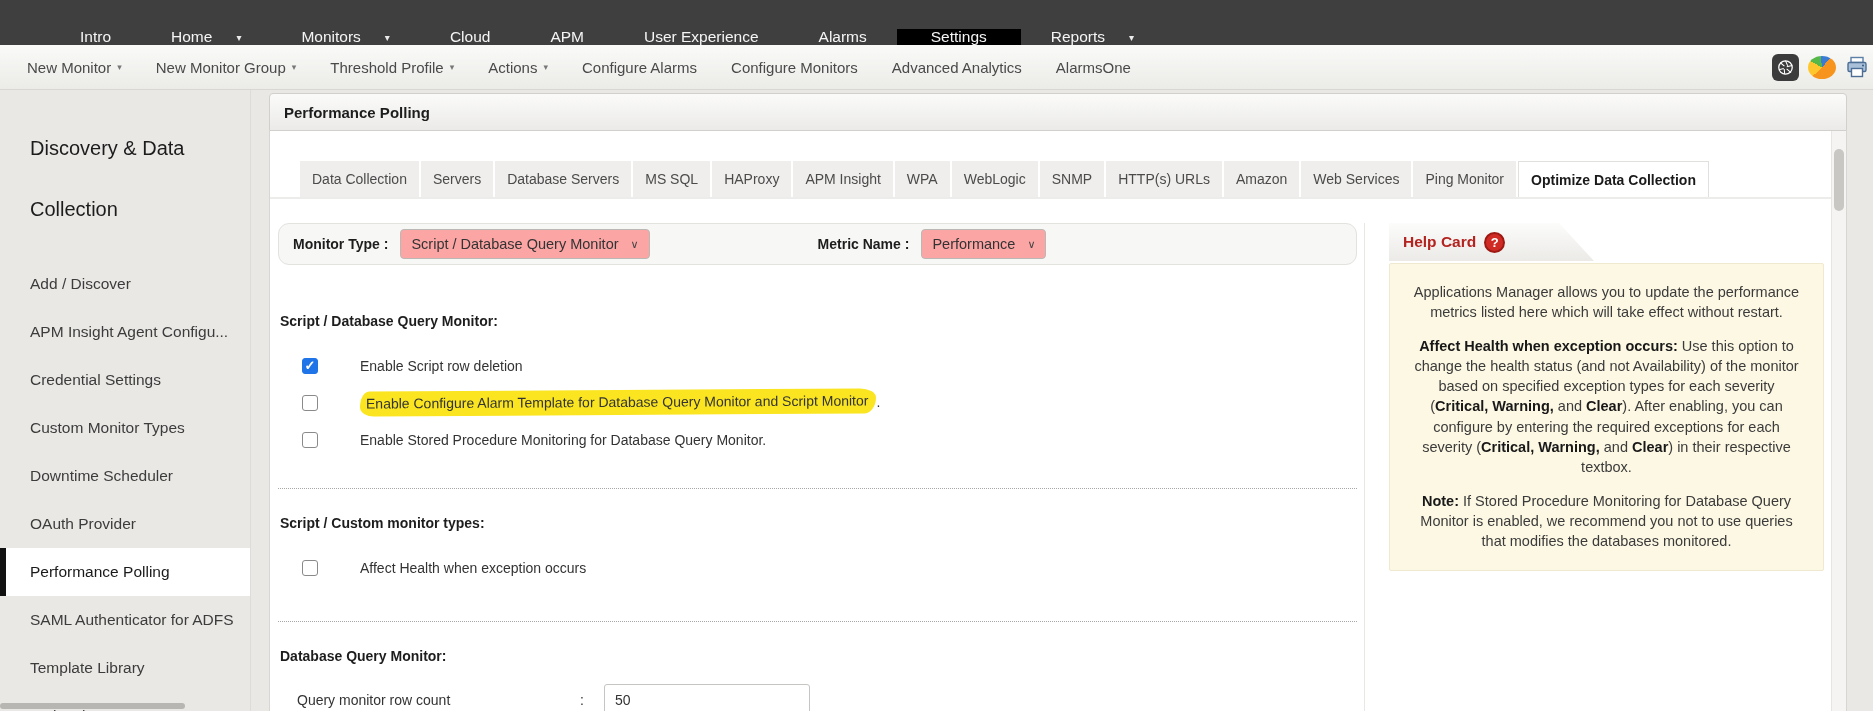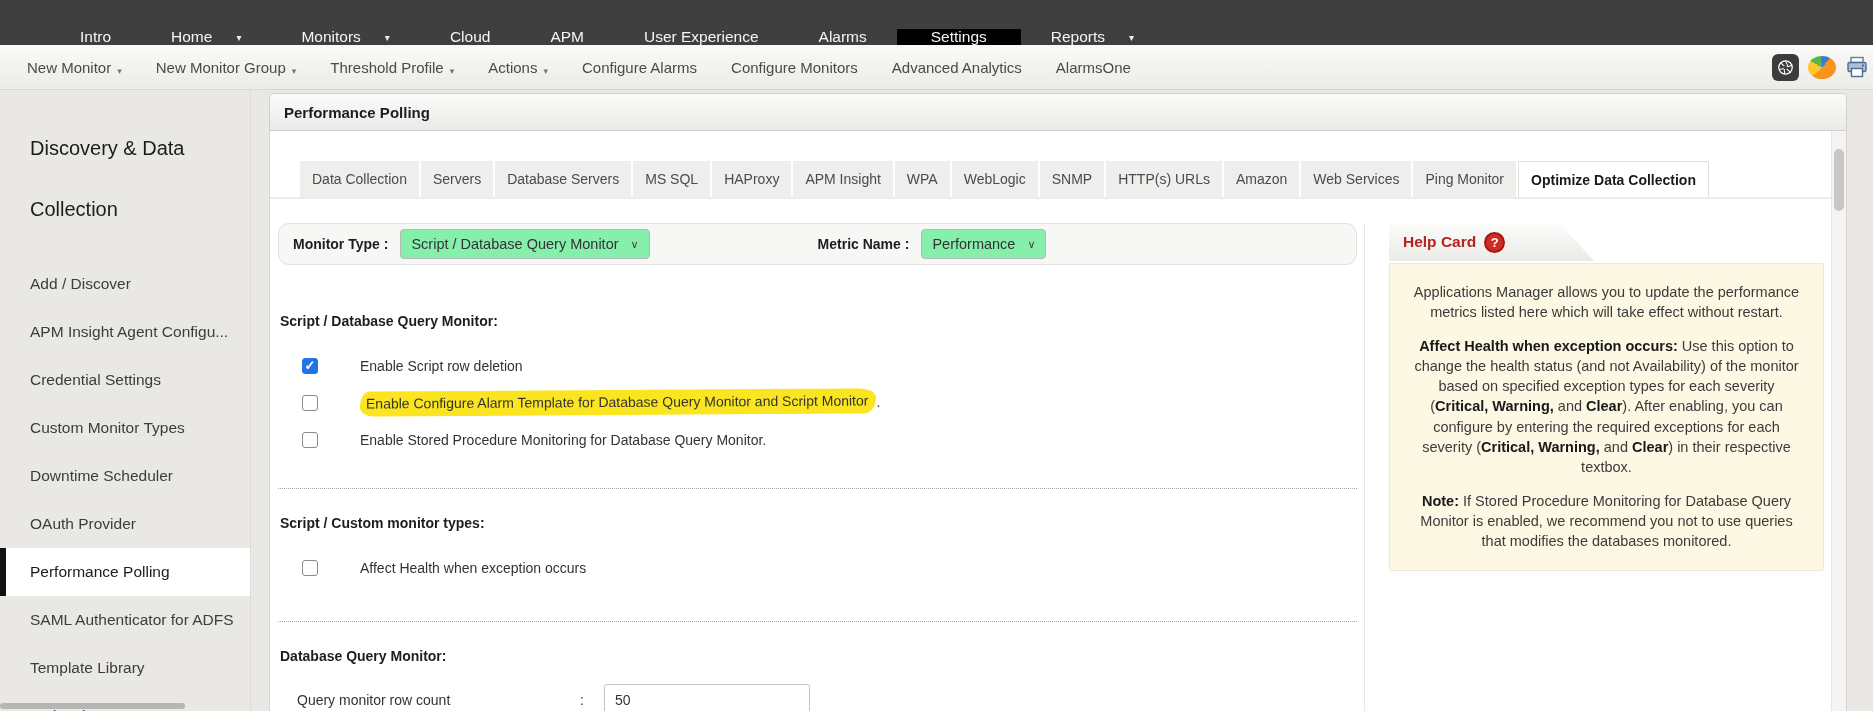--- a/index.html
+++ b/index.html
@@ -22,21 +22,21 @@
   .topnav-item:first-child { margin-left:50px; }
   .topnav-item.active { background:var(--topnav_active_bg,#000); padding:0 34px; }
   .nav-chevron { font-size:10px; margin-left:24px; opacity:.95; }
   
   .toolbar {
     height:45px; background:linear-gradient(#fafaf8,#ebebe8);
     border-bottom:1px solid #d8d7d4;
     display:flex; align-items:center;
     font-size:15px; color:#4a4a4a;
   }
-  .toolbar-item { padding:0 17px; white-space:nowrap; cursor:pointer; display:flex; align-items:flex-end; }
+  .toolbar-item { padding:0 17px; white-space:nowrap; cursor:pointer; display:flex; align-items:center; }
   .toolbar-item:first-child { margin-left:10px; }
   .toolbar-chevron { font-size:9px; color:#777; margin-left:6px; }
   .toolbar-icons { margin-left:auto; display:flex; align-items:center; gap:9px; padding-right:4px; }
   .icon-aperture {
     width:27px; height:27px; border-radius:6px; background:#3c3c3c;
     display:flex; align-items:center; justify-content:center; cursor:pointer;
   }
   .icon-pie {
     width:28px; height:23px; border-radius:50%; cursor:pointer;
     background:conic-gradient(from 40deg, #f7941d 0 52%, #ffc62e 52% 72%, #57b84a 72% 87%, #3a7bd5 87% 100%);
@@ -101,21 +101,21 @@
   .help-col { flex:1; padding:0 22px 0 24px; }
   
   .filter-row {
     width:1079px; height:42px; background:#f7f7f5; border:1px solid #e3e2df; border-radius:11px;
     display:flex; align-items:center; font-size:14px;
   }
   .filter-label { font-weight:bold; color:#1d1d1d; white-space:nowrap; }
   .ml14 { margin-left:14px; }
   .ml168 { margin-left:168px; }
   .select {
-    background:#86efac; border:1px solid #b9b8b5; border-radius:4px; height:30px;
+    background:#fca5a5; border:1px solid #b9b8b5; border-radius:4px; height:30px;
     display:flex; align-items:center; padding:0 10px; margin-left:12px;
     font-size:14.5px; color:#333; cursor:pointer; white-space:nowrap;
   }
   .select-chevron { font-size:11px; color:#444; margin-left:12px; }
   
   .section-heading { font-size:14px; font-weight:bold; color:#1d1d1d; padding-left:2px; }
   .mt48 { margin-top:48px; } .mt26 { margin-top:26px; } .mb18 { margin-bottom:18px; }
   .cb-row { display:flex; align-items:center; height:37px; }
   .cb {
     width:16px; height:16px; border:1.5px solid #8a8a8a; border-radius:3px; background:#fff;

